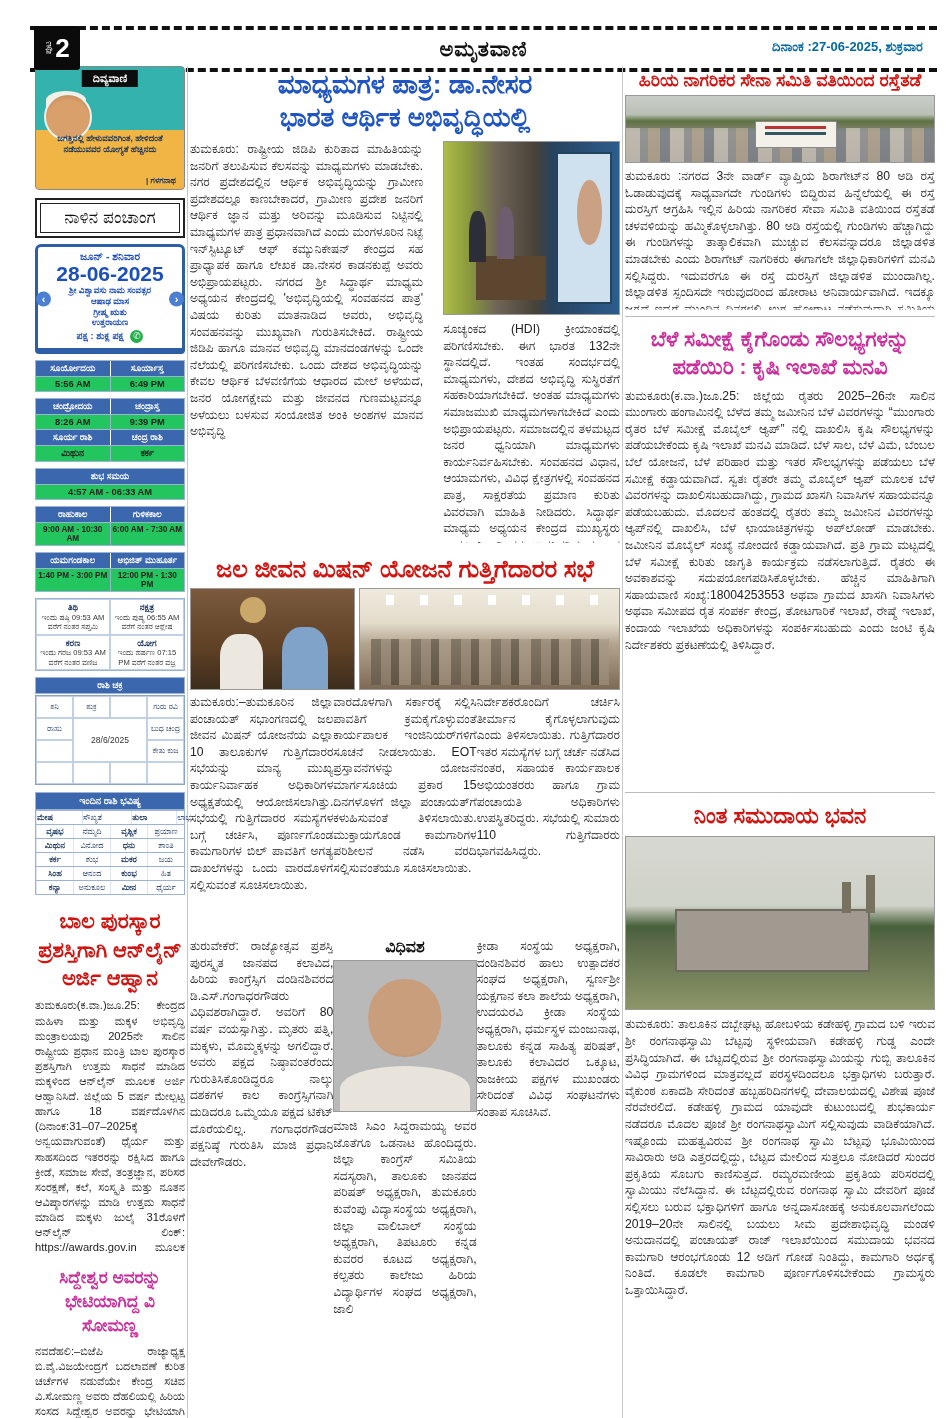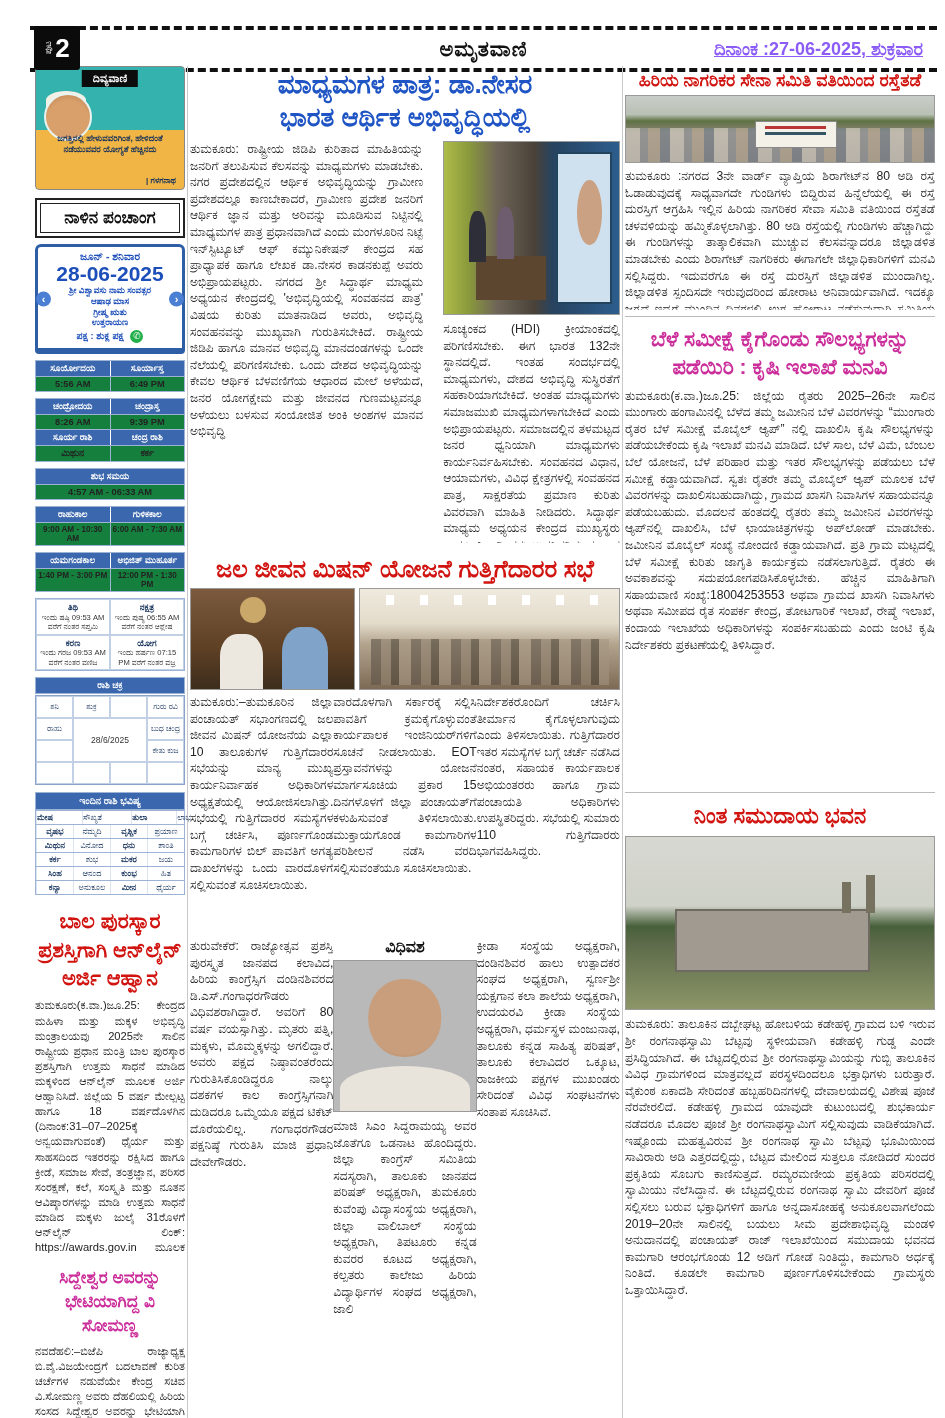--- a/index.html
+++ b/index.html
@@ -7,21 +7,21 @@
         font-family:"Liberation Sans","DejaVu Sans",sans-serif;color:#1c1c1c;overflow:hidden;}
   
   .hdr{position:absolute;left:30px;right:8px;top:26px;height:38px;
        border-top:4px dashed #111;border-bottom:4px dashed #111;
        display:flex;align-items:center;}
   .pgbox{position:absolute;left:4px;top:-4px;width:46px;height:44px;background:#0b0b0b;color:#fff;
          display:flex;align-items:center;justify-content:center;gap:2px;border-radius:3px;z-index:2;}
   .pgbox .pl{font-size:9px;writing-mode:vertical-rl;transform:rotate(180deg);line-height:1;}
   .pgbox .pn{font-size:26px;font-weight:bold;line-height:1;}
   .masthead{flex:1;text-align:center;font-weight:bold;font-size:21px;letter-spacing:1px;color:#111;}
-  .dateline{position:absolute;right:14px;top:9px;font-size:18px;font-weight:bold;color:#8b5cf6;text-decoration:underline;}
+  .dateline{position:absolute;right:14px;top:9px;font-size:13px;font-weight:bold;color:#0369a1;}
   
   .vrule{position:absolute;width:1px;background:#c9c9c9;top:66px;bottom:0;}
   
   .just{text-align:justify;}
   .body-txt{font-size:12.2px;line-height:1.36;color:#222;overflow:hidden;}
   .h-blue{color:#1e54c4;font-weight:bold;text-align:center;}
   .h-red{color:#d11410;font-weight:bold;text-align:center;}
   .h-mag{color:#cb2d9b;font-weight:bold;text-align:center;}
   .photo{position:relative;overflow:hidden;border:1px solid #9a9a9a;background:#cfcfcf;}
   .sep{border:none;border-top:1px solid #bbb;margin:6px 0;}
@@ -31,38 +31,38 @@
          background:linear-gradient(180deg,#34b2ad 0%,#34b2ad 52%,#f0b544 52%,#f0b544 100%);}
   .divya .ttl{position:absolute;top:3px;left:50%;transform:translateX(-50%);background:#0c0c0c;color:#fff;
               font-size:11px;font-weight:bold;padding:2px 11px;}
   .divya .face{position:absolute;left:8px;top:26px;width:44px;height:44px;border-radius:50%;
                background:radial-gradient(circle at 50% 62%,#d9a06c 0 60%,#b97f4e 100%);border:2px solid #e8f4f2;}
   .divya .turban{position:absolute;left:10px;top:24px;width:40px;height:18px;border-radius:50% 50% 0 0;background:#f3f0e4;}
   .divya .q{position:absolute;left:4px;right:4px;top:66px;font-size:8.5px;font-weight:bold;color:#16325c;
             text-align:center;line-height:1.3;}
   .divya .qa{position:absolute;right:8px;bottom:3px;font-size:8px;color:#16325c;font-weight:bold;}
   .ptitle{margin-top:8px;border:2px solid #222;padding:3px;}
-  .ptitle .in{border:1px solid #222;text-align:center;font-size:17px;font-weight:bold;padding:4px 10px;color:#111;}
+  .ptitle .in{border:1px solid #222;text-align:center;font-size:17px;font-weight:normal;padding:4px 10px;color:#111;}
   .bluecard{position:relative;margin-top:6px;border:3px solid #2e5ea6;border-radius:6px;background:#fff;
             padding:3px 10px 8px 10px;text-align:center;}
   .bluecard .day{font-size:10.5px;font-weight:bold;color:#1d4fba;}
   .bluecard .date{font-size:21px;font-weight:bold;color:#1d4fba;line-height:1.05;}
   .bluecard .ln{font-size:8.6px;font-weight:bold;color:#1d4fba;line-height:1.25;}
   .bluecard .pak{font-size:9.5px;font-weight:bold;color:#1d4fba;margin-top:2px;}
   .bluecard .wa{display:inline-block;width:13px;height:13px;border-radius:50%;background:#22b04b;color:#fff;
                 font-size:9px;line-height:13px;vertical-align:middle;margin-left:4px;}
   .navarr{position:absolute;top:50%;transform:translateY(-50%);width:15px;height:15px;border-radius:50%;
           background:#4a7fd4;color:#fff;font-size:11px;line-height:14px;text-align:center;font-weight:bold;}
   .navarr.l{left:-2px;} .navarr.r{right:-2px;}
   .cardbar{position:absolute;left:-3px;right:-3px;bottom:-3px;height:6px;background:#2e5ea6;border-radius:0 0 4px 4px;}
   .trow{display:flex;border:1px solid #9db3d6;border-top:none;}
   .trow.first{border-top:1px solid #9db3d6;margin-top:6px;}
   .tcell{flex:1;text-align:center;padding:2px 1px;}
   .thd{background:#3a67ad;color:#fff;font-size:8.8px;font-weight:bold;}
-  .tvl{background:#15803d;color:#222;font-size:9.3px;font-weight:bold;}
+  .tvl{background:#22c55e;color:#222;font-size:9.3px;font-weight:bold;}
   .tcell + .tcell{border-left:1px solid #9db3d6;}
   .thd + .thd{border-left:1px solid #fff;}
   .tithibox{display:grid;grid-template-columns:1fr 1fr;border:1px solid #9db3d6;margin-top:6px;}
   .tithicell{border:1px solid #c2d0e6;padding:2px;text-align:center;font-size:7.6px;line-height:1.25;color:#333;}
   .tithicell b{display:block;font-size:8.6px;color:#16325c;}
   .rashigrid{display:grid;grid-template-columns:repeat(4,1fr);grid-template-rows:repeat(4,22px);
              border:1px solid #8aa3c9;margin-top:1px;}
   .rg{border:1px solid #c2d0e6;font-size:7.8px;font-weight:normal;color:#16325c;display:flex;align-items:center;
       justify-content:center;text-align:center;line-height:1.1;padding:1px;}
   .rg.center{grid-column:2/4;grid-row:2/4;font-size:8.5px;color:#333;}

